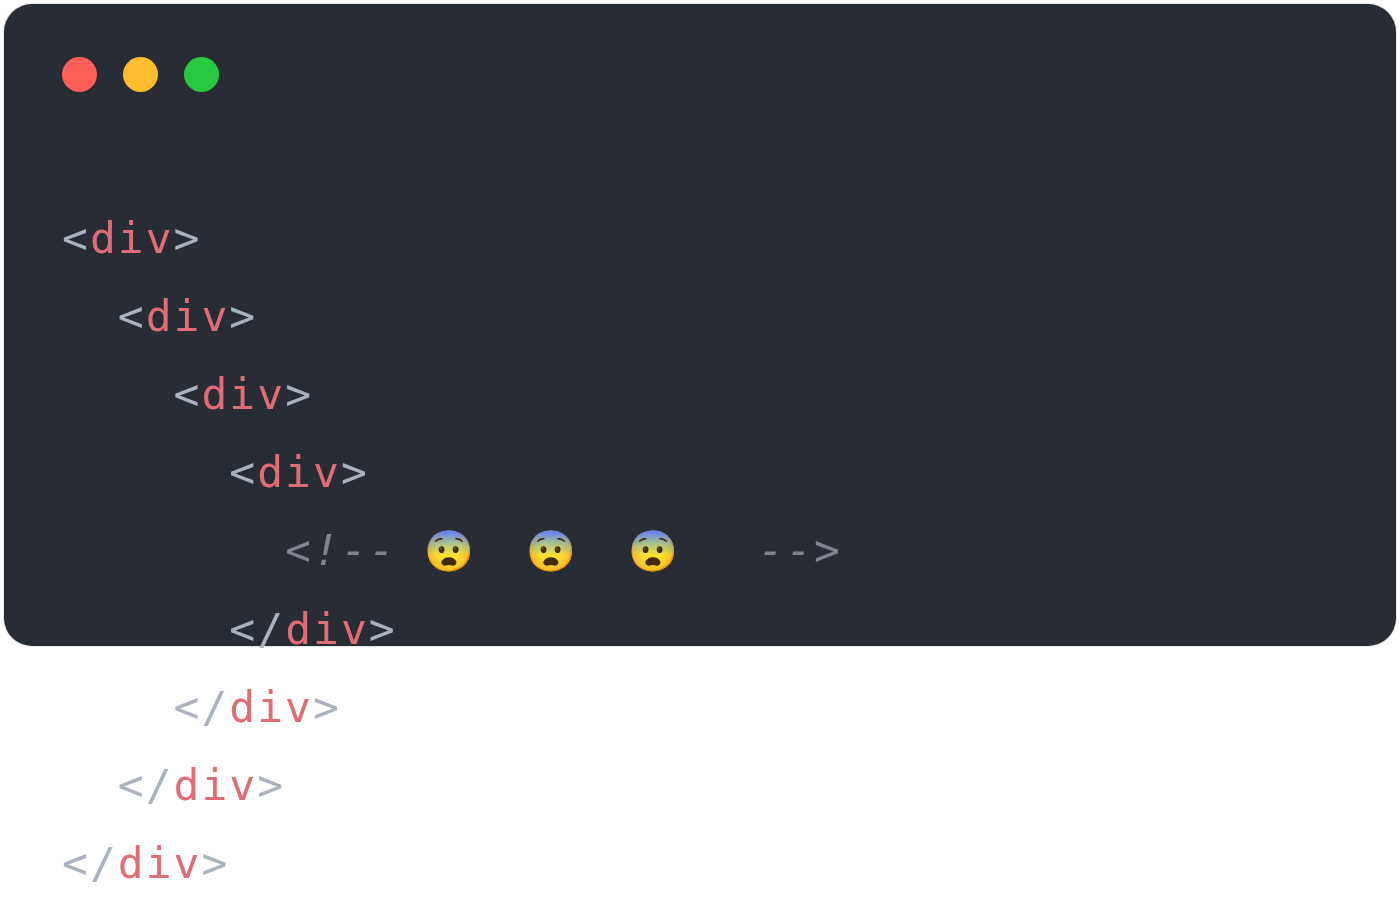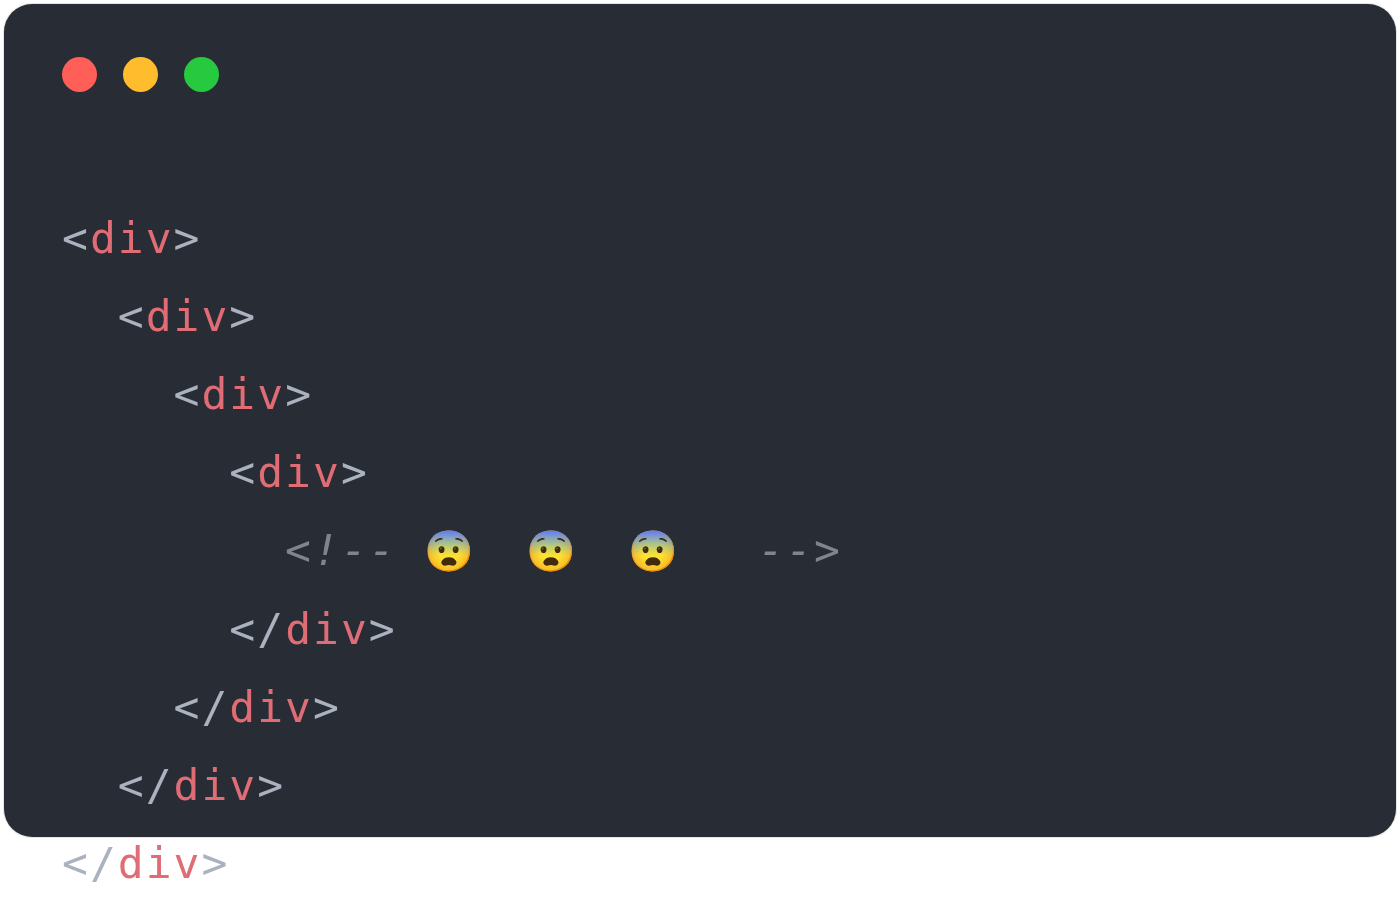--- a/index.html
+++ b/index.html
@@ -8,21 +8,21 @@
     width: 1400px;
     height: 909px;
     background: #ffffff;
     overflow: hidden;
   }
   .window {
     position: absolute;
     left: 4px;
     top: 4px;
     width: 1392px;
-    height: 833px;
+    height: 642px;
     background: #282c34;
     border-radius: 28px;
     box-sizing: border-box;
     box-shadow: 0 0 0 1px rgba(0,0,0,0.1);
   }
   .titlebar {
     position: absolute;
     left: 58px;
     top: 50px;
     height: 40px;

